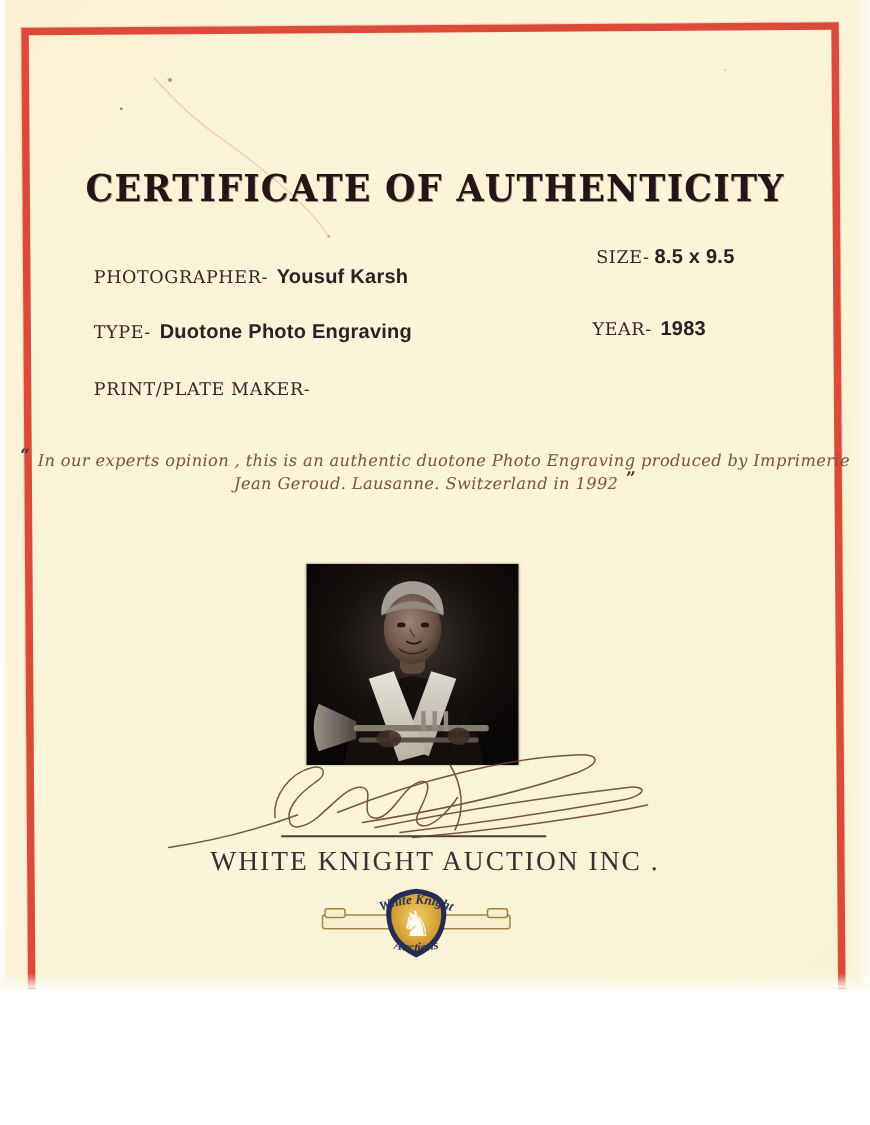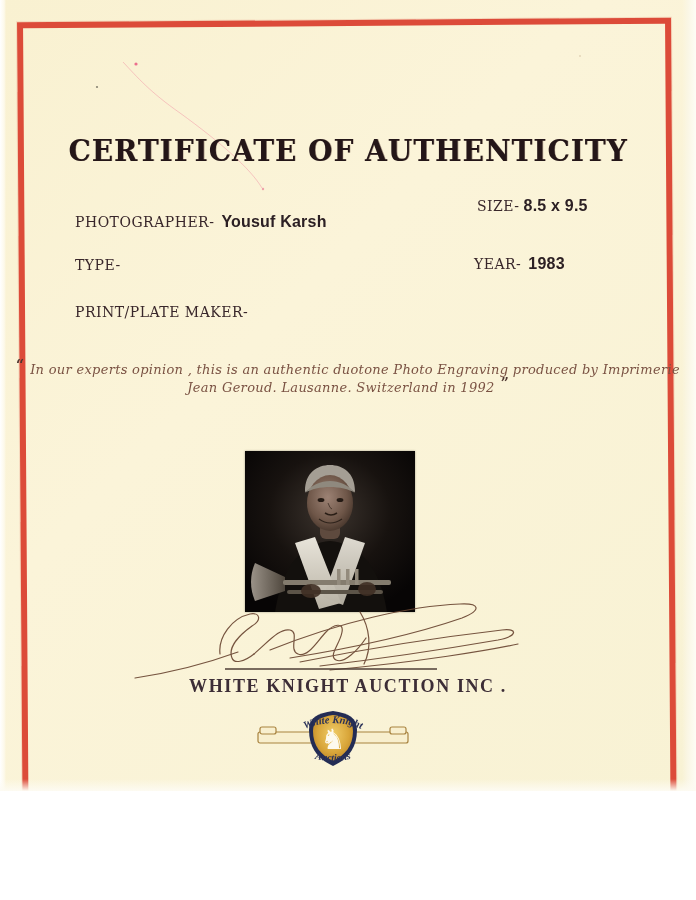--- a/index.html
+++ b/index.html
@@ -43,23 +43,22 @@
     color:#4e3630;vertical-align:top;position:relative;top:-3px;}
   .quote-text{
     font-family:"DejaVu Serif", serif;font-style:italic;font-size:13px;
     letter-spacing:0.3px;padding:0 6px;
   }
   .photo{position:absolute;left:245px;top:451px;width:170px;height:161px;
     box-shadow:0 0 2px rgba(0,0,0,.35);}
   .signature{position:absolute;left:120px;top:592px;width:420px;height:95px;}
   .issuer-name{
     position:absolute;top:676px;left:0;width:100%;text-align:center;
-    font-family:"Liberation Serif", serif;font-size:18px;color:#3c2d36;
+    font-family:"Liberation Serif", serif;font-size:22px;color:#3c2d36;
     letter-spacing:1.6px;
-    font-weight:bold;
   }
   .logo{position:absolute;left:256px;top:705px;width:154px;height:66px;}
   .scratches{position:absolute;left:0;top:0;width:696px;height:900px;pointer-events:none;}
 </style>
 </head>
 <body>
 
 <div class="page">
 
   <div class="red-frame"></div>
@@ -77,20 +76,21 @@
   <div class="frow" style="left:75px;top:213px;">
     <span class="field-label">PHOTOGRAPHER-</span>
     <span class="field-value">Yousuf Karsh</span>
   </div>
   <div class="frow" style="left:477px;top:197px;">
     <span class="field-label">SIZE-</span>
     <span class="field-value" style="margin-left:4px;">8.5 x 9.5</span>
   </div>
   <div class="frow" style="left:75px;top:257px;">
     <span class="field-label">TYPE-</span>
+    <span class="field-value">Duotone Photo Engraving</span>
   </div>
   <div class="frow" style="left:474px;top:255px;">
     <span class="field-label">YEAR-</span>
     <span class="field-value">1983</span>
   </div>
   <div class="frow" style="left:75px;top:304px;">
     <span class="field-label">PRINT/PLATE MAKER-</span>
   </div>
 
   <div class="quote-wrap">

